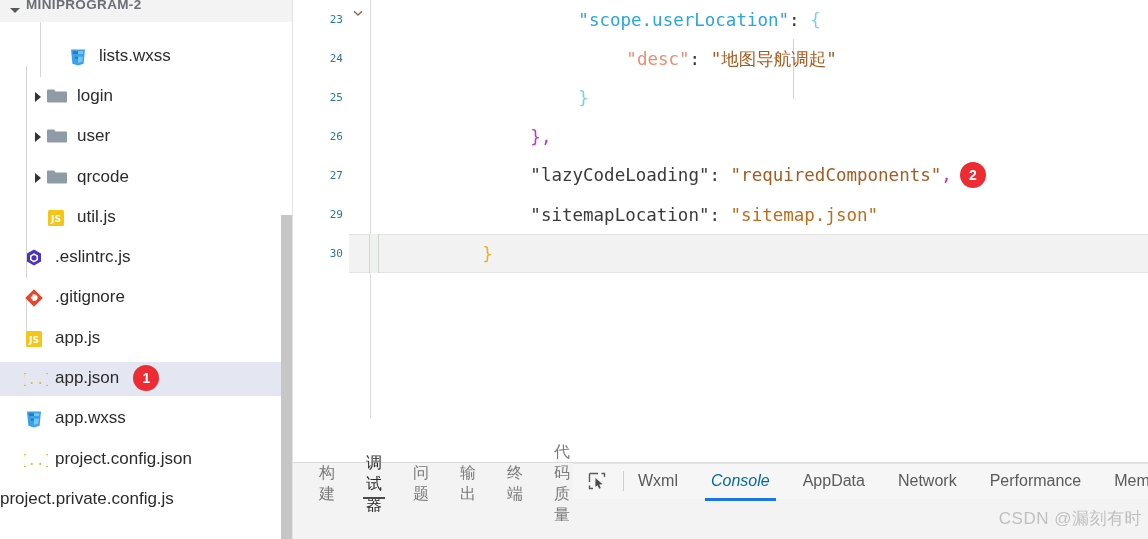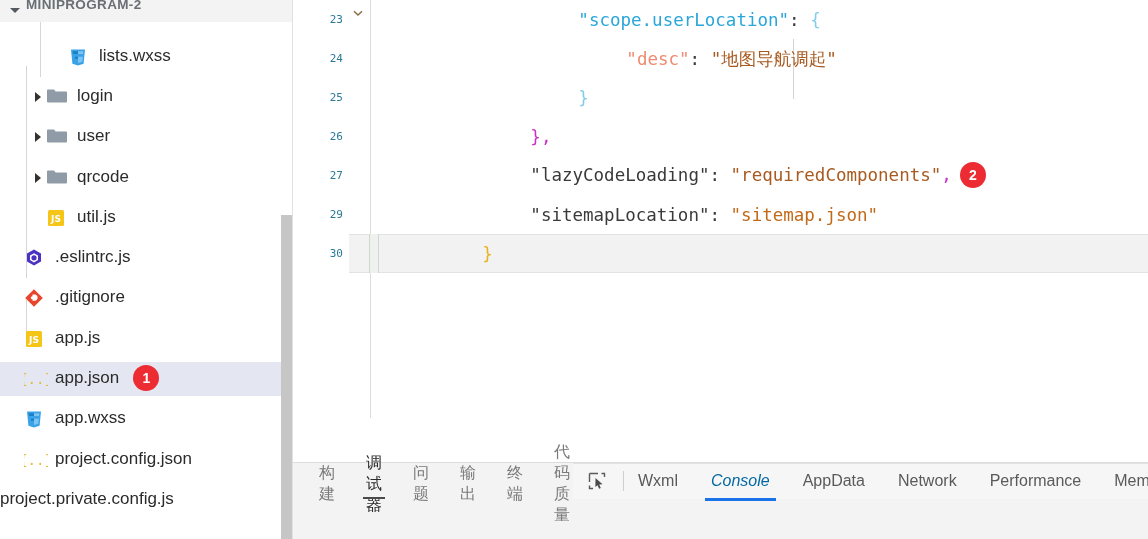--- a/index.html
+++ b/index.html
@@ -563,15 +563,16 @@
             <div class="dtab">Wxml</div>
             <div class="dtab active">Console</div>
             <div class="dtab">AppData</div>
             <div class="dtab">Network</div>
             <div class="dtab">Performance</div>
             <div class="dtab">Memory</div>
             <div class="dtab">AppData</div>
           </div>
         <span class="chev-more">»</span>
       </div>
+      <div class="watermark">CSDN @漏刻有时</div>
     </div>
   </div>
 </div>
 
 </body></html>

